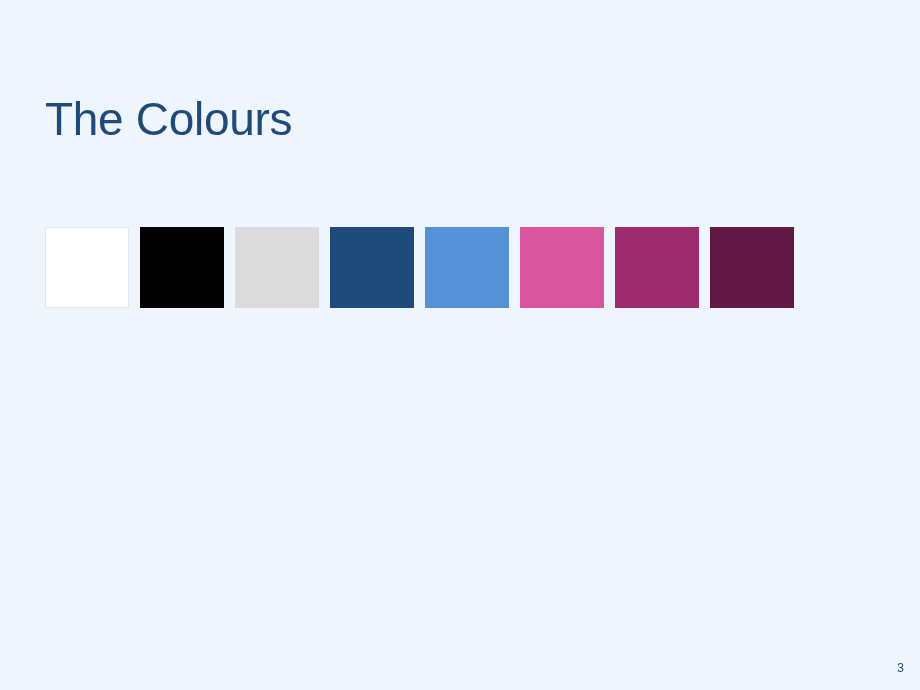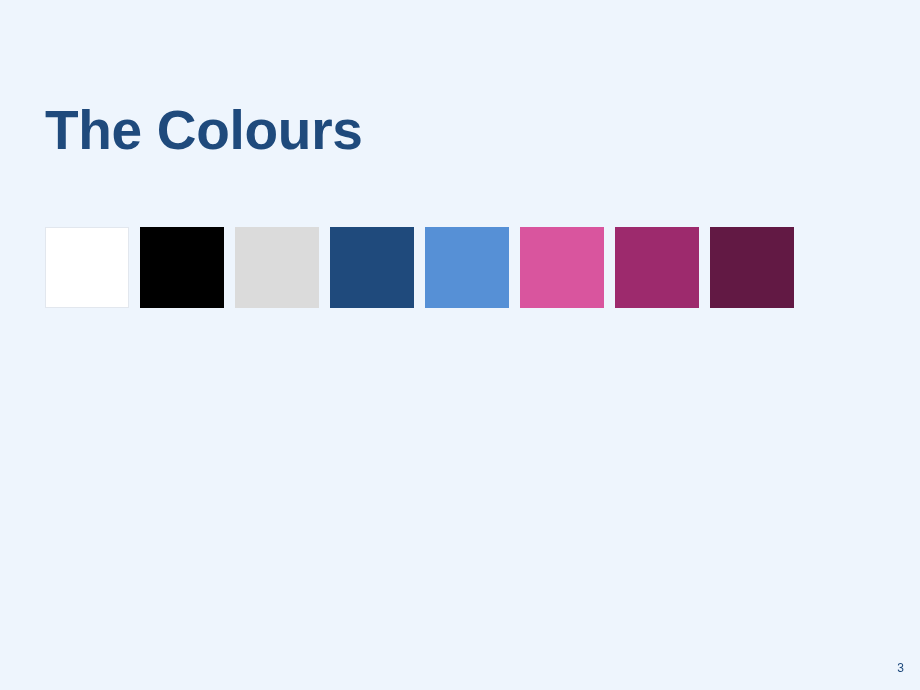--- a/index.html
+++ b/index.html
@@ -17,22 +17,22 @@
   .slide {
     position: absolute;
     inset: 0;
     width: 920px;
     height: 690px;
   }
   .slide-title {
     position: absolute;
     left: 45px;
     top: 62px;
-    font-size: 55px;
-    font-weight: bold;
+    font-size: 46px;
+    font-weight: normal;
     letter-spacing: -0.3px;
     color: #1f4a7c;
     line-height: 1.15;
     white-space: nowrap;
   }
   .swatch-row {
     position: absolute;
     left: 45px;
     top: 227px;
     display: flex;

